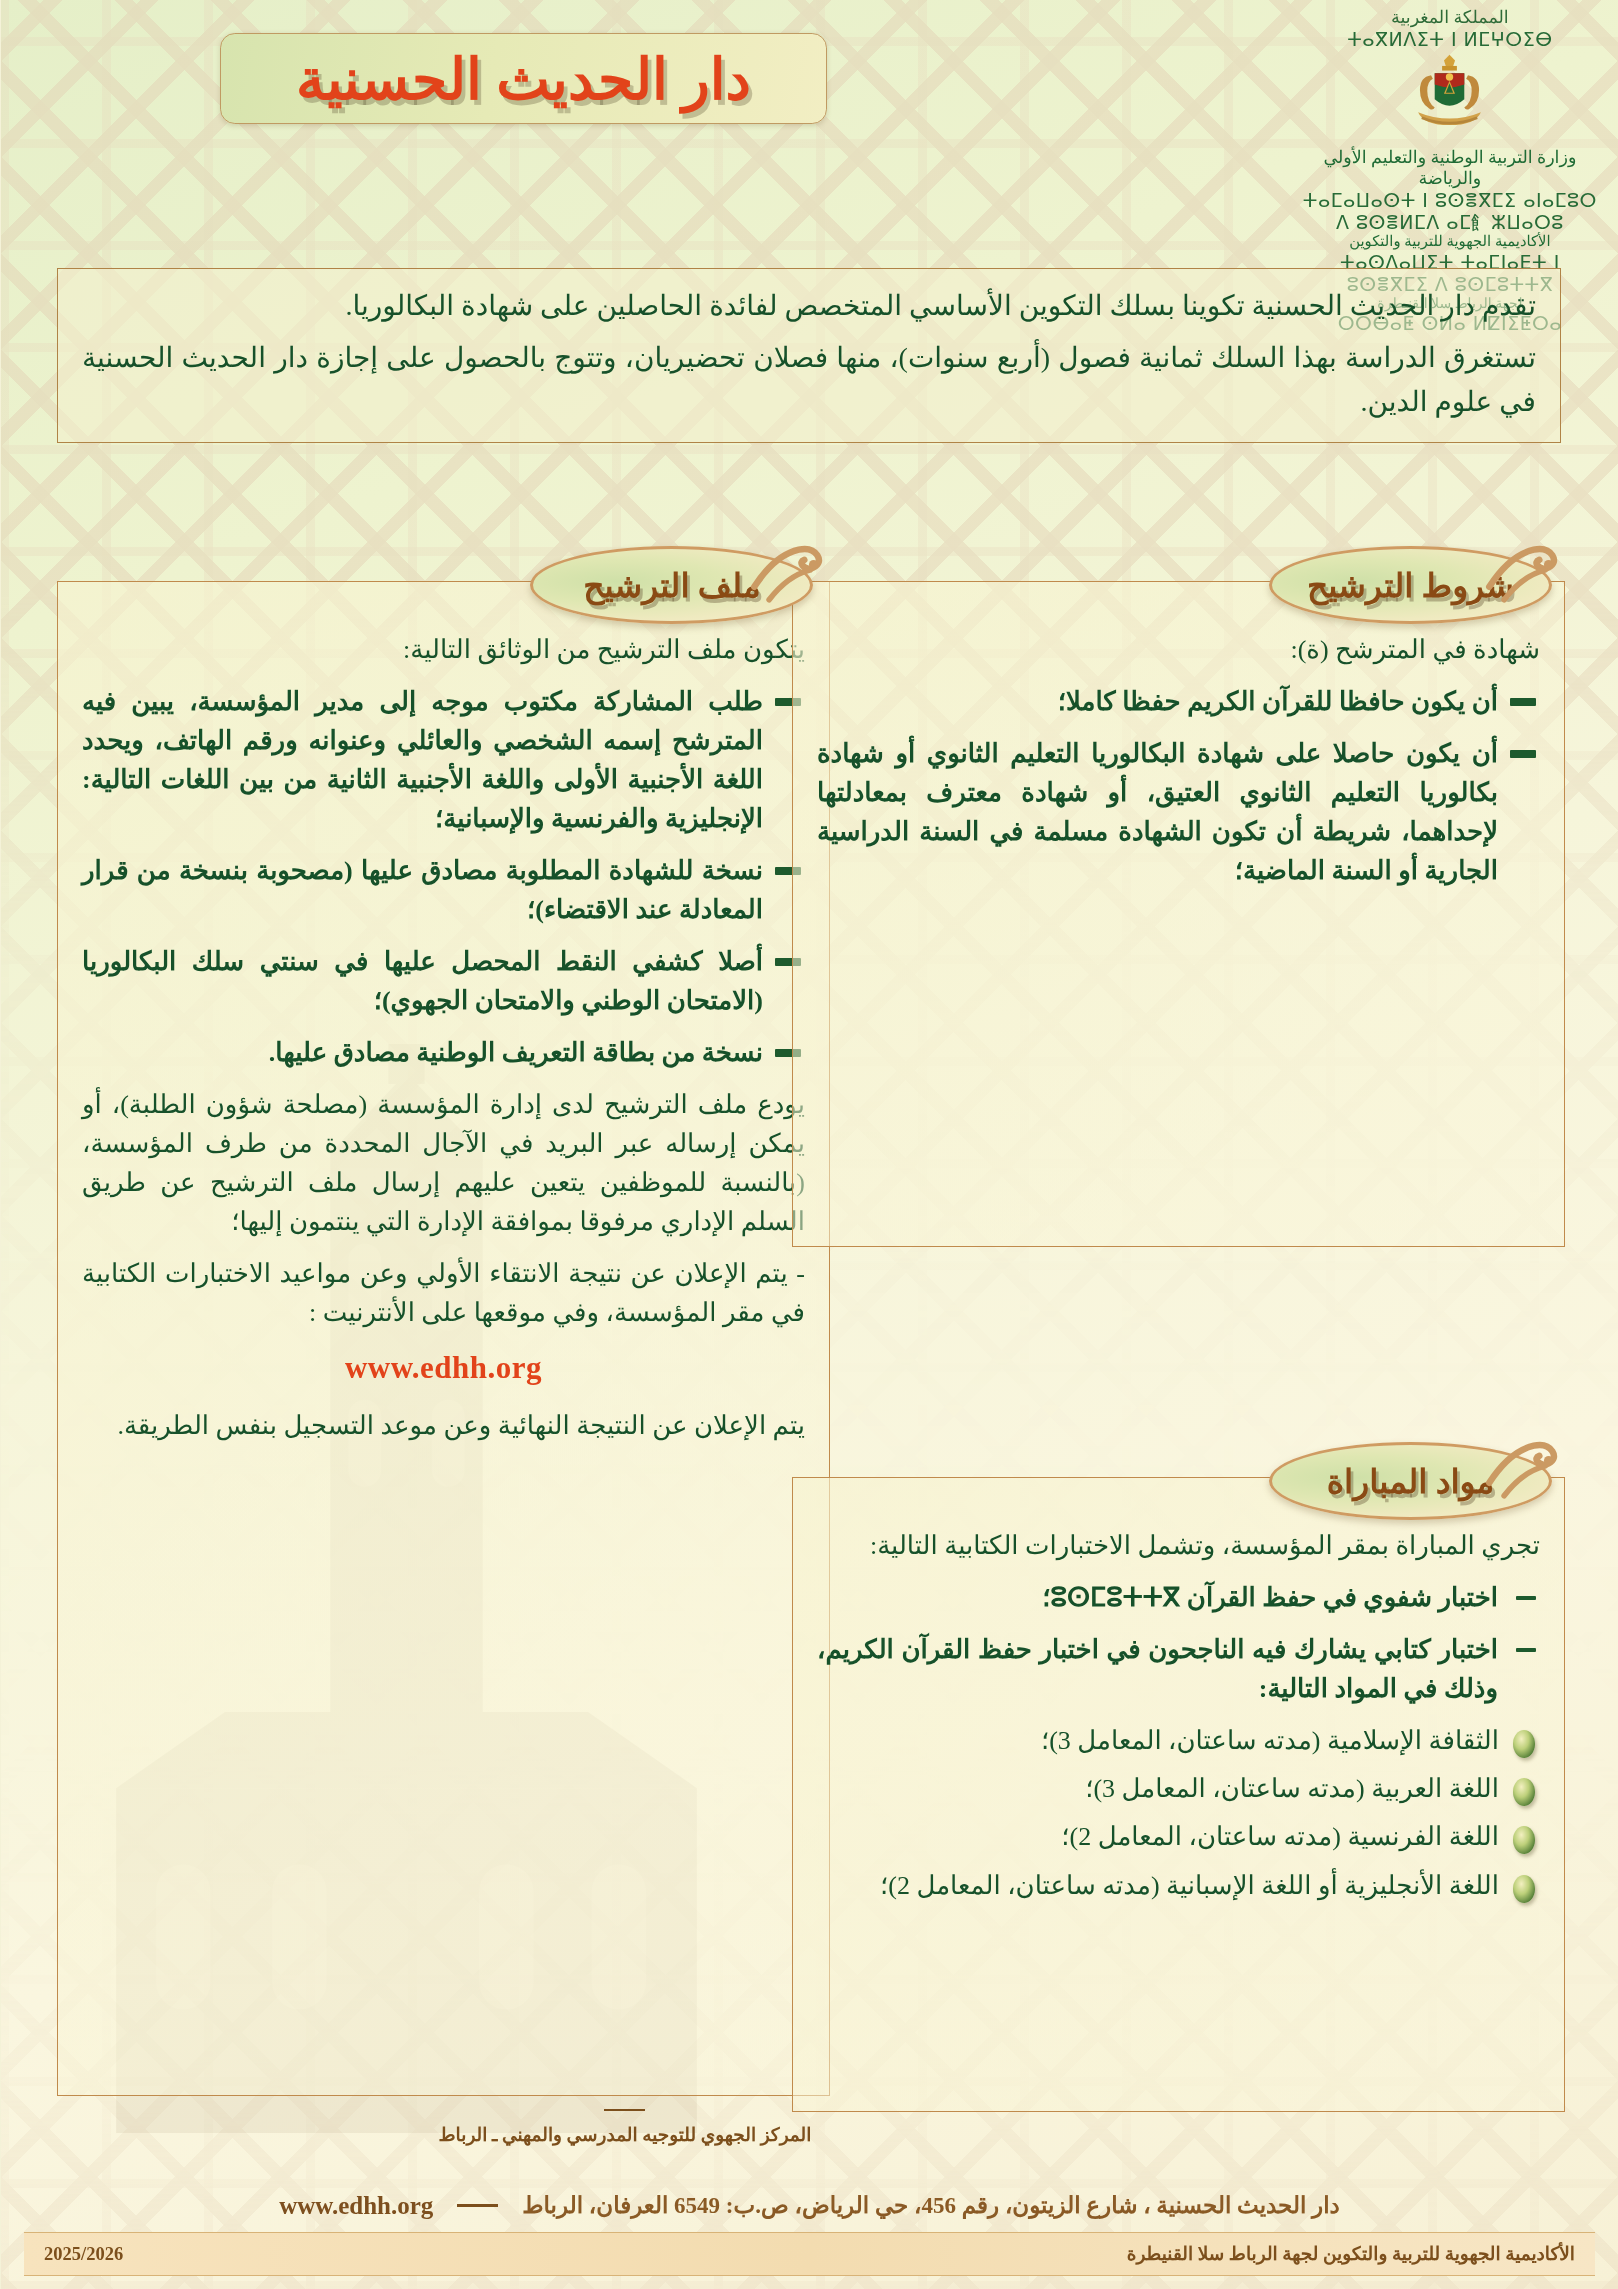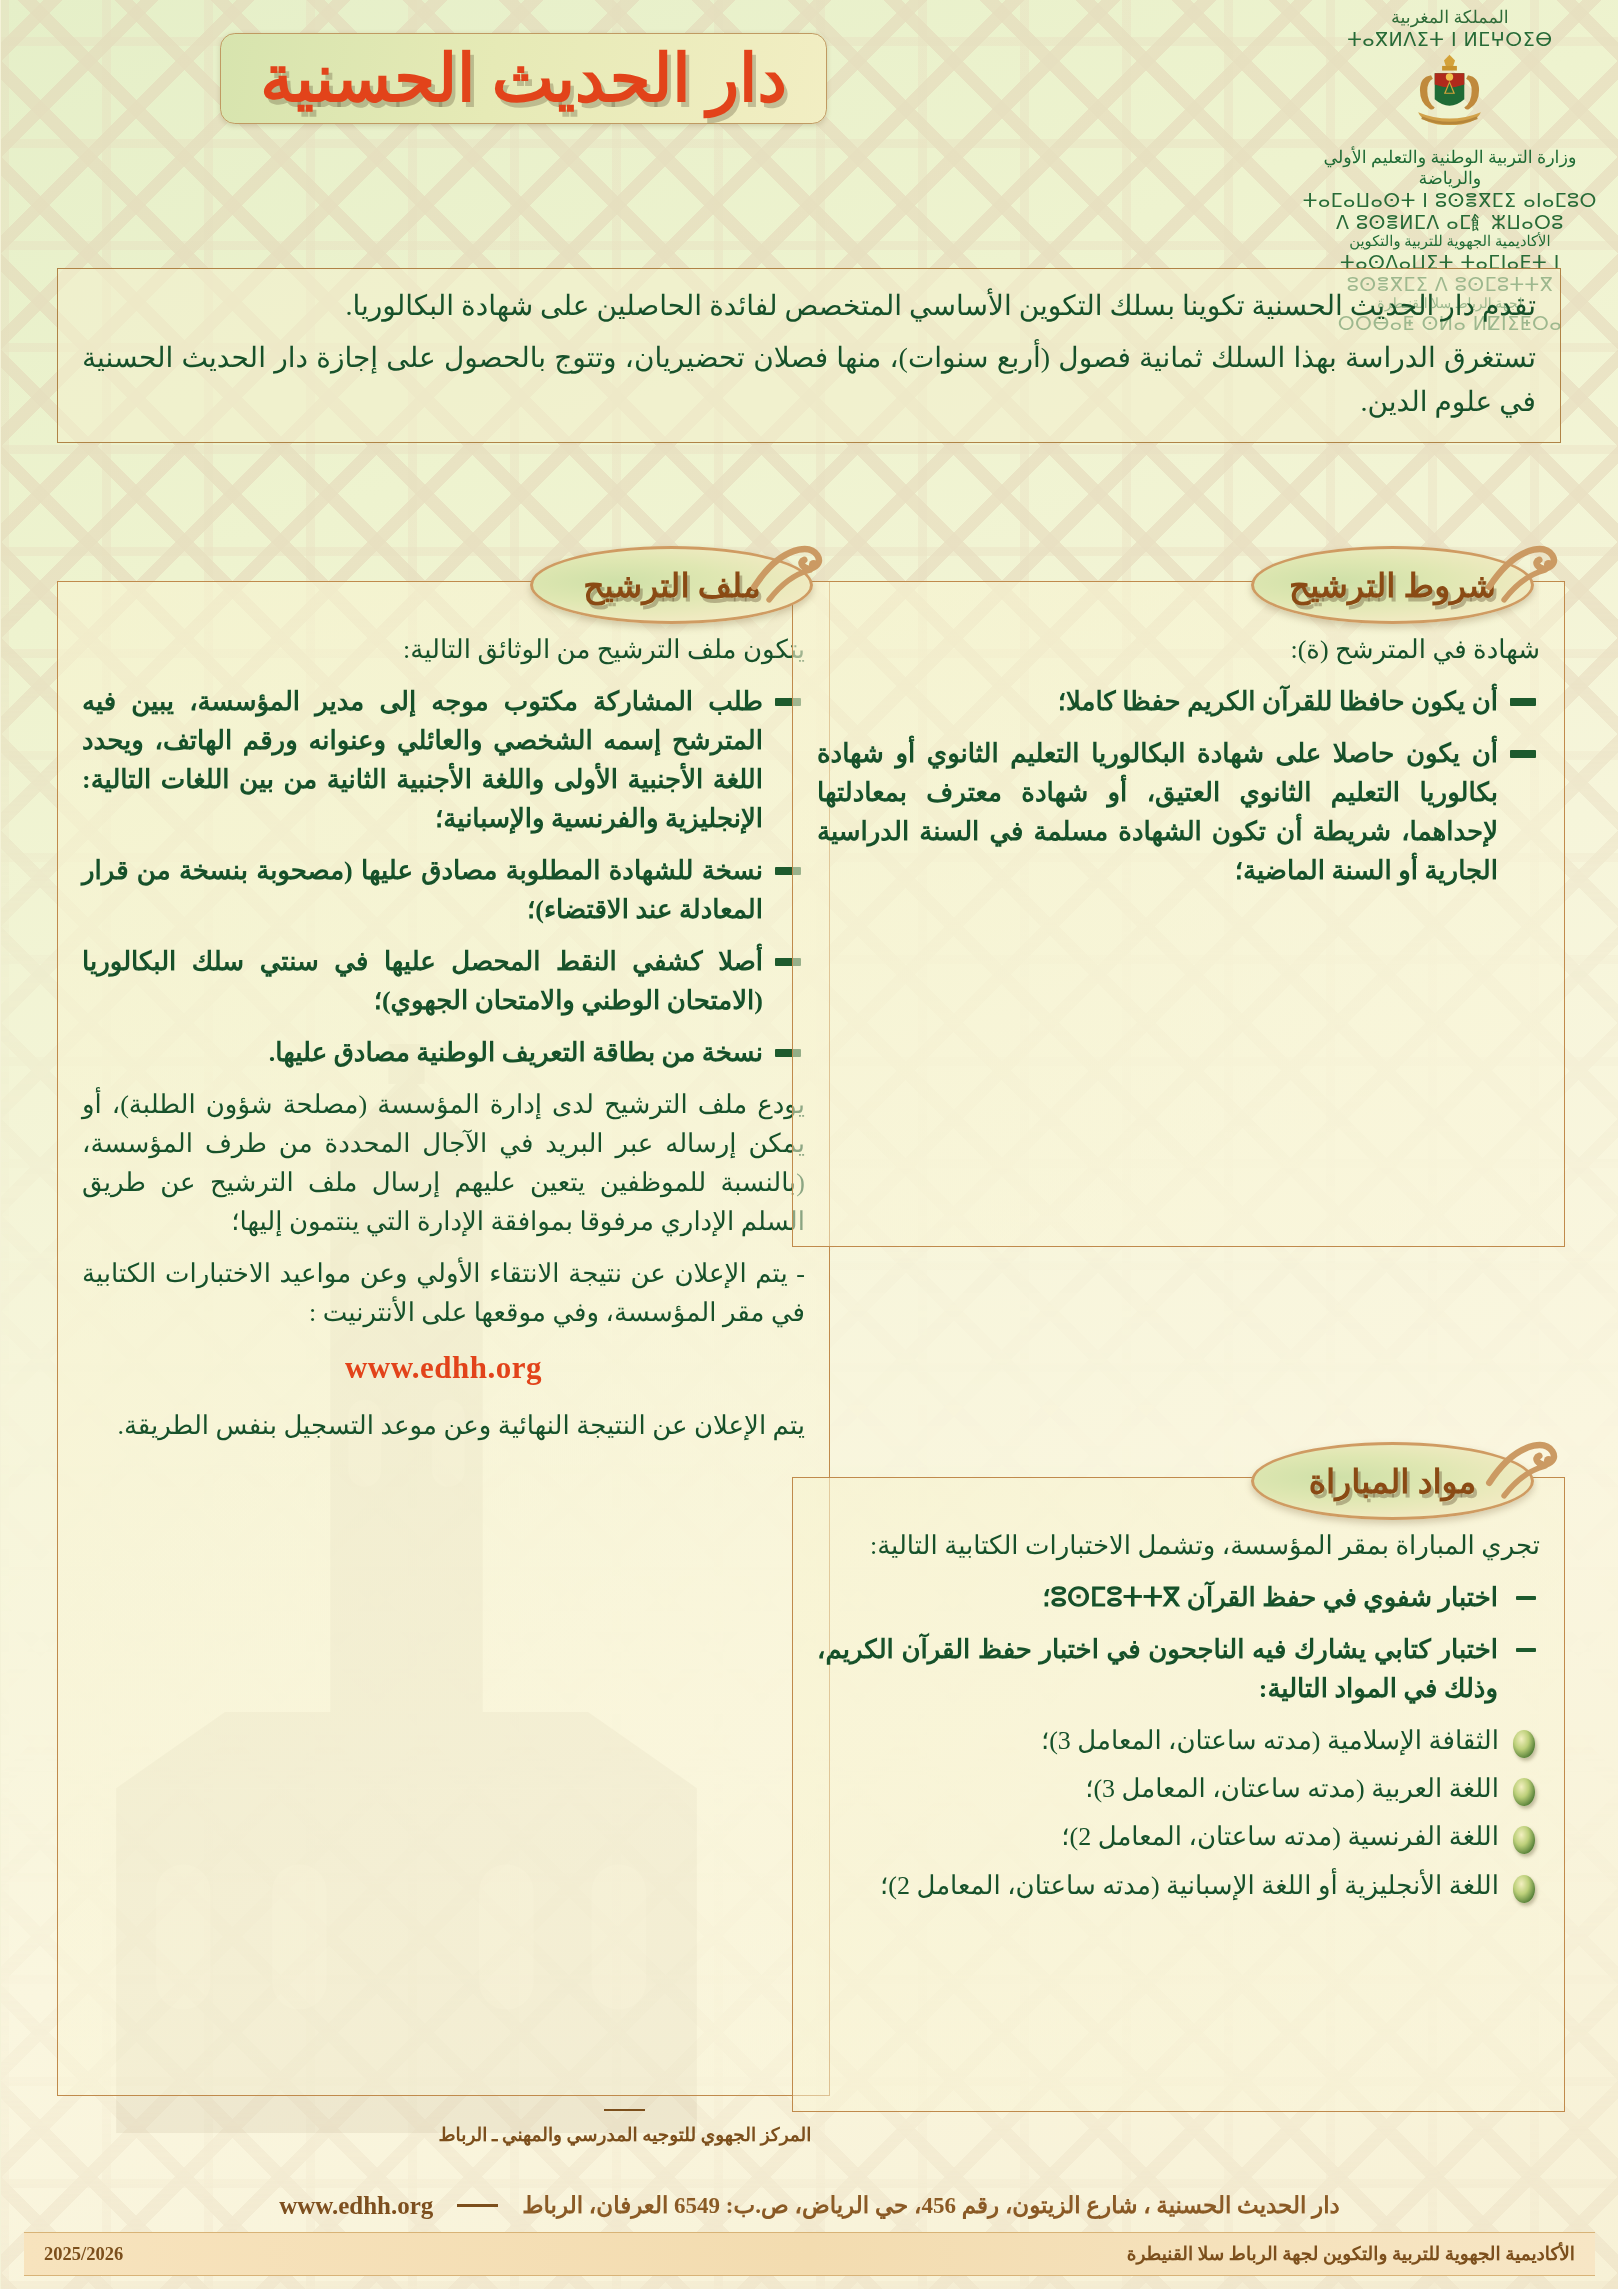--- a/index.html
+++ b/index.html
@@ -43,21 +43,21 @@
 
   
   .title-plaque{
     position:absolute; left:220px; top:33px; width:605px; height:89px;
     border:1.8px solid #c09a62; border-radius:14.8px;
     background:linear-gradient(100deg,#d7e4ae 0%,#e6eab6 45%,#f2eec3 100%);
     box-shadow:0 1.8px 5.5px rgba(120,100,60,.22);
     display:flex; align-items:center; justify-content:center;
   }
   .title-plaque .txt{
-    font-size:66px; font-weight:bold; color:#e2431a; letter-spacing:0.9px;
+    font-size:57px; font-weight:bold; color:#e2431a; letter-spacing:0.9px;
     text-shadow:3.7px 4.6px 0 rgba(90,80,50,.30);
     white-space:nowrap;
   }
 
   .ministry{
     position:absolute; right:16.6px; top:7.4px; width:305px;
     text-align:center; color:#1f5a2f; line-height:1.18;
   }
   .ministry .ar1{font-size:17.5px;color:#2f6b38;}
   .ministry .tif{font-size:19px;color:#276b37;letter-spacing:0.5px;font-family:"DejaVu Sans", sans-serif;}
@@ -100,21 +100,21 @@
     font-size:33px; font-weight:bold; color:#8a4a14;
     text-shadow:2.8px 3.7px 0 rgba(90,70,40,.35);
     white-space:nowrap;
   }
   .flourish{
     position:absolute; top:-48px; z-index:4; width:89px; height:89px;
     color:#cb9a63; pointer-events:none;
   }
   .card.left .ribbon{left:auto; right:16.6px; transform:none;}
   .card.left .flourish{right:-3.7px;}
-  .card.right .ribbon{left:auto; right:31px; transform:none;font-family:Liberation Serif, serif;}
+  .card.right .ribbon{left:auto; right:13px; transform:none;font-family:Liberation Serif, serif;}
   .card.right .flourish{right:-3.7px;}
 
   .card p{margin:0 0 13px;}
   .card p:last-child{margin-bottom:12px;}
   .dashlist{margin:0; padding:0; list-style:none;}
   .dashlist li{
     position:relative; padding-right:42px; margin:0 0 13px; text-align:justify;font-weight:bold;
   }
   .dashlist li::before{
     content:""; position:absolute; right:3.7px; top:.62em;

